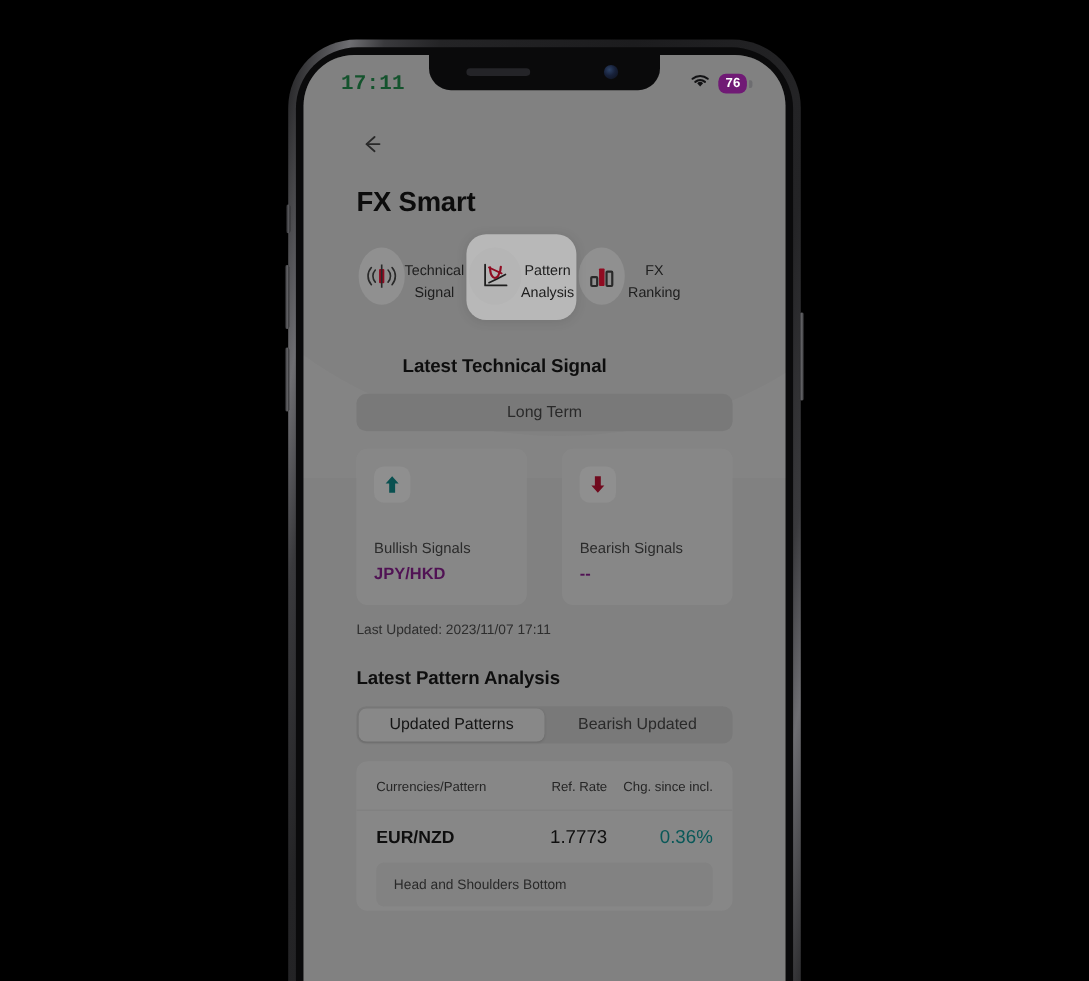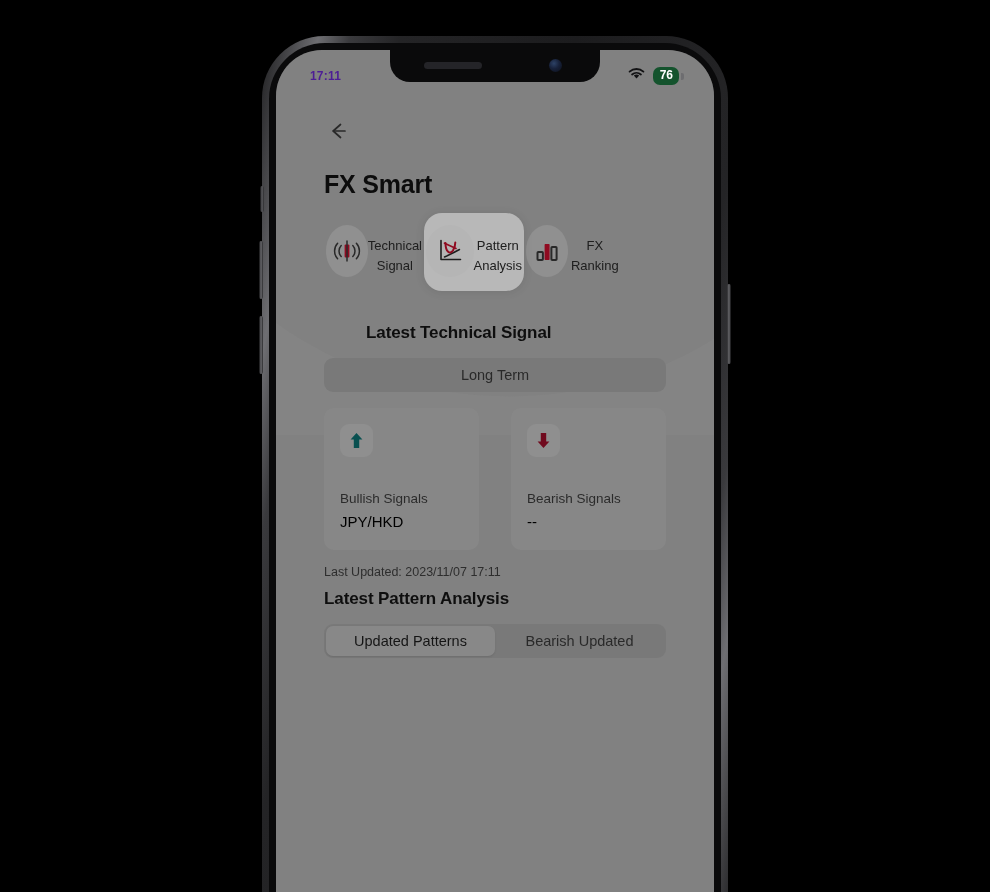--- a/index.html
+++ b/index.html
@@ -69,24 +69,24 @@
     background:radial-gradient(circle at 38% 34%, #2d4266 0%, #17213a 45%, #0c0f18 100%);
   }
 
   
   #statusbar {
     position:absolute; left:0; right:0; top:0; height:46px;
     z-index:25;
     display:flex; align-items:center; justify-content:space-between;
     padding:6px 30px 0 34px;
   }
-  #status-time { font-size:12px; font-weight:bold; color:#4c1d95; letter-spacing:.2px; }
+  #status-time { font-size:19px; font-weight:bold; color:#14532d; letter-spacing:.2px;font-family:Liberation Mono, monospace; }
   #status-right { display:flex; align-items:center; gap:7px; }
   #battery-pill {
-    background:#14532d; color:#fff;
+    background:#701a75; color:#fff;
     font-size:12px; font-weight:bold;
     border-radius:7px; padding:2px 6px 2px 7px;
     line-height:1.15;
   }
   #battery-nub { width:3px; height:7px; background:#6d6d70; border-radius:0 2px 2px 0; margin-left:-5px; }
 
   
   #content {
     position:absolute; left:0; right:0; top:46px; bottom:0;
     padding:0 48px;
@@ -129,21 +129,21 @@
     font-size:13px; line-height:1.55; color:#2b2b2b;
     text-align:center; white-space:pre-line;
   }
 
   
   .section-title {
     font-size:17px; font-weight:bold; color:#141414;
     letter-spacing:-.1px;
   }
   #sec-tech { margin-top:32px;margin-left:42px; }
-  #sec-pattern { margin-top:10px; }
+  #sec-pattern { margin-top:28px; }
 
   
   .segmented {
     margin-top:15px;
     display:flex;
     background:#a8a8a8;
     border-radius:9px;
     padding:2px;
     height:34px;
   }
@@ -174,21 +174,21 @@
     width:33px; height:33px; border-radius:9px;
     background:#c6c6c6;
     display:flex; align-items:center; justify-content:center;
   }
   .sig-label {
     margin-top:34px;
     font-size:13.5px; color:#3c3c3c;
   }
   .sig-value {
     margin-top:7px;
-    font-size:15px; font-weight:normal; color:#000000;
+    font-size:15px; font-weight:bold; color:#701a75;
   }
 
   #last-updated {
     margin-top:15px;
     font-size:12.5px; color:#3f3f3f;
   }
 
   
   #pattern-table {
     margin-top:16px;
@@ -349,17 +349,33 @@
 
       <div id="last-updated">Last Updated: 2023/11/07 17:11</div>
 
       <div class="section-title" id="sec-pattern">Latest Pattern Analysis</div>
 
       <div class="segmented">
         <div class="seg active">Updated Patterns</div>
         <div class="seg">Bearish Updated</div>
       </div>
 
+      <div id="pattern-table">
+        <div id="pattern-head">
+          <div id="ph-pattern">Currencies/Pattern</div>
+          <div id="ph-rate">Ref. Rate</div>
+          <div id="ph-chg">Chg. since incl.</div>
+        </div>
+
+        <div class="pattern-row">
+          <div class="pattern-row-top">
+            <div class="pr-pair">EUR/NZD</div>
+            <div class="pr-rate">1.7773</div>
+            <div class="pr-chg" style="color: rgb(13, 122, 122);">0.36%</div>
+          </div>
+          <div class="pattern-chip">Head and Shoulders Bottom</div>
+        </div>
+      </div>
     </div>
 
     <div id="dim"></div>
   </div>
 </div>
 
 </body></html>

